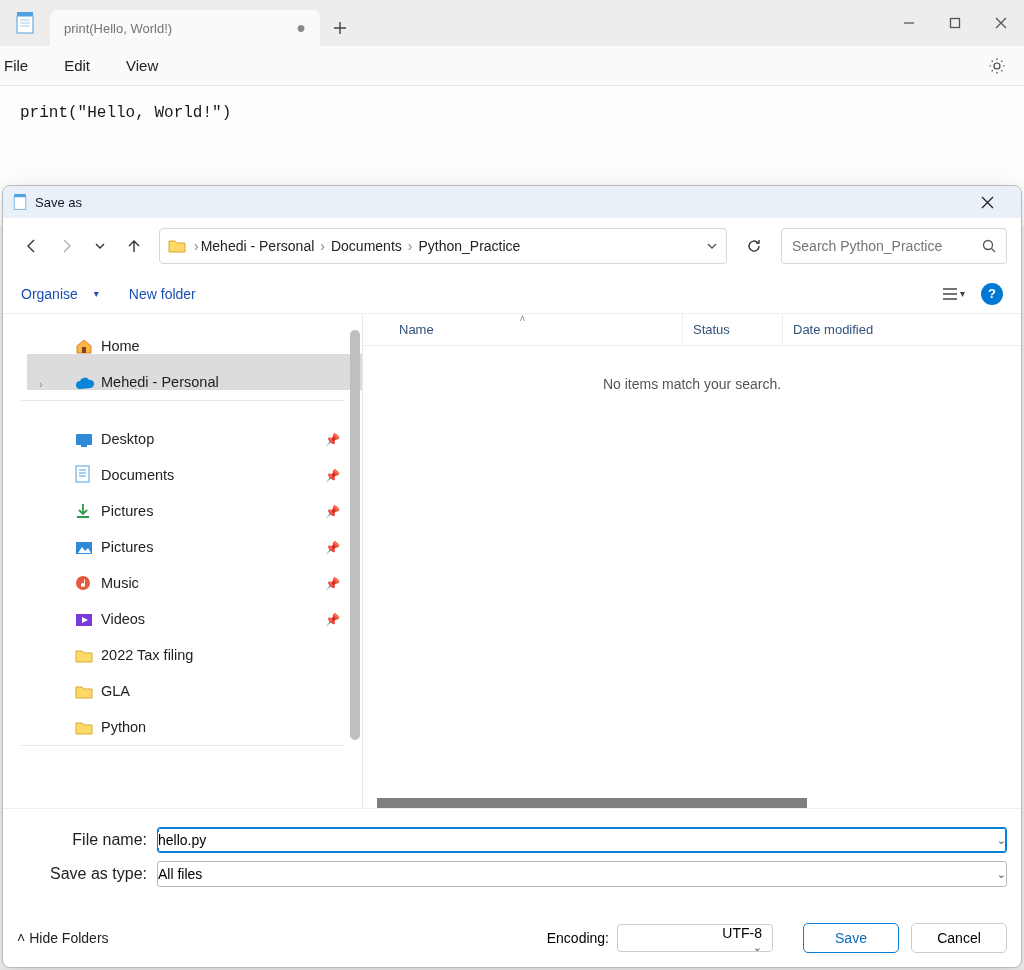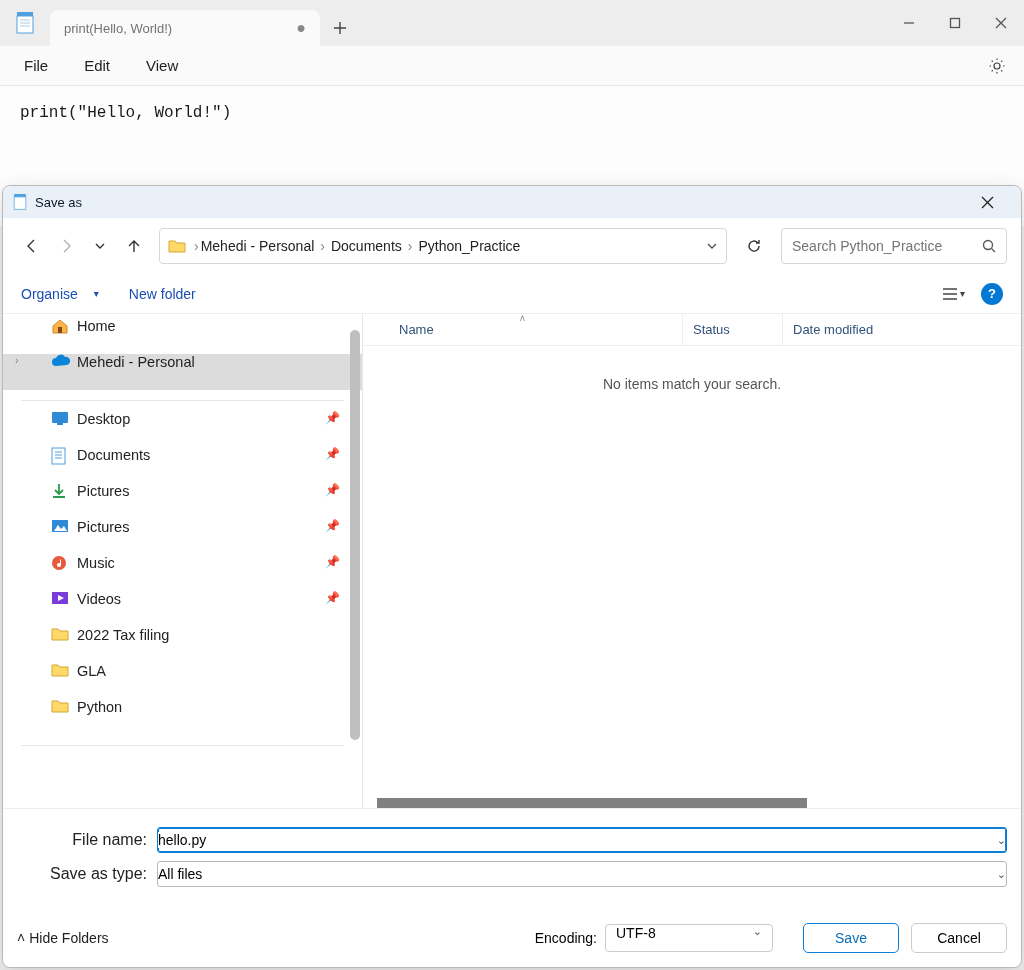--- a/index.html
+++ b/index.html
@@ -67,21 +67,21 @@
   display: flex;
   align-items: center;
   justify-content: center;
   color: #555;
 }
 .notepad-menubar {
   height: 40px;
   background: #fafafa;
   display: flex;
   align-items: center;
-  padding-left: 24px;
+  padding-left: 4px;
   border-bottom: 1px solid #e6e6e6;
 }
 .notepad-menubar .menu-item { margin-right: 36px; font-size: 15px; color: #222; cursor: default; }
 .notepad-menubar .spacer { flex: 1; }
 .notepad-menubar .gear { margin-right: 18px; color: #444; }
 .notepad-editor {
   background: #fdfdfd;
   padding: 18px 20px;
   font-family: Consolas, "Courier New", monospace;
   font-size: 16px;
@@ -191,26 +191,27 @@
   position: absolute;
   right: 2px;
   top: 16px;
   width: 10px;
   height: 410px;
   background: #bfbfbf;
   border-radius: 5px;
 }
 .tree-item {
   display: flex;
-  align-items: flex-start;
+  align-items: flex-end;
   height: 36px;
   padding-left: 48px;
   font-size: 14.5px;
   color: #222;
   position: relative;
+  margin-left: 24px;
 }
 .tree-item.selected { background: #dcdcdc; }
 .tree-item .expander { position: absolute; left: 12px; color: #888; font-size: 11px; }
 .tree-item .item-icon { width: 20px; margin-right: 6px; display:flex; align-items:center;}
 .tree-item .pin { margin-left: auto; margin-right: 22px; color: #888; font-size: 12px; }
 .tree-divider { height: 1px; background: #e6e6e6; margin: 10px 18px; }
 
 .list-pane {
   flex: 1;
   display: flex;
@@ -270,22 +271,22 @@
 .form-row input { border:none; outline:none; flex:1; font-size:14px;}
 .saveas-footer {
   display: flex;
   align-items: center;
   padding: 18px 14px 14px 14px;
 }
 .hide-folders { font-size: 14px; color: #222; display:flex; align-items:center; gap:4px;}
 .footer-spacer { flex:1;}
 .encoding-label { font-size:14px; margin-right:8px;}
 .encoding-select {
-  width: 168px; height: 28px; border: 1px solid #ccc; border-radius: 4px;
-  display:flex; align-items:flex-start; padding:0 10px; margin-right:18px; background:#fff;
+  width: 156px; height: 28px; border: 1px solid #ccc; border-radius: 4px;
+  display:flex; align-items:flex-end; padding:0 10px; margin-right:18px; background:#fff;flex-direction:column;
 }
 .encoding-select .dropdown-arrow { margin-left:auto; color:#555; font-size:11px;}
 .dlg-btn {
   width: 96px; height: 30px; border: 1px solid #ccc; border-radius: 5px;
   display:flex; align-items:center; justify-content:center; font-size:14px; margin-left:12px;
   background: #fff;
 }
 .dlg-btn.primary { border-color: #0b7fd6; color: #0b6db8; }
 
 svg { display: block; }

